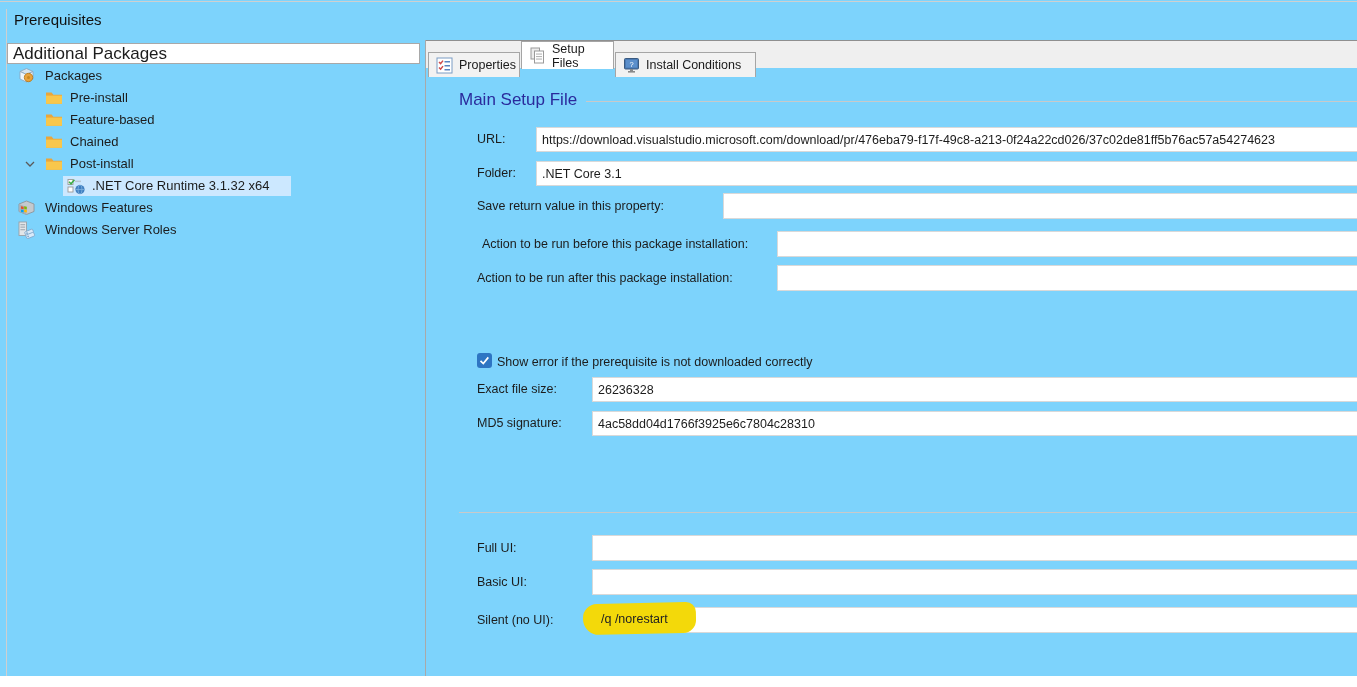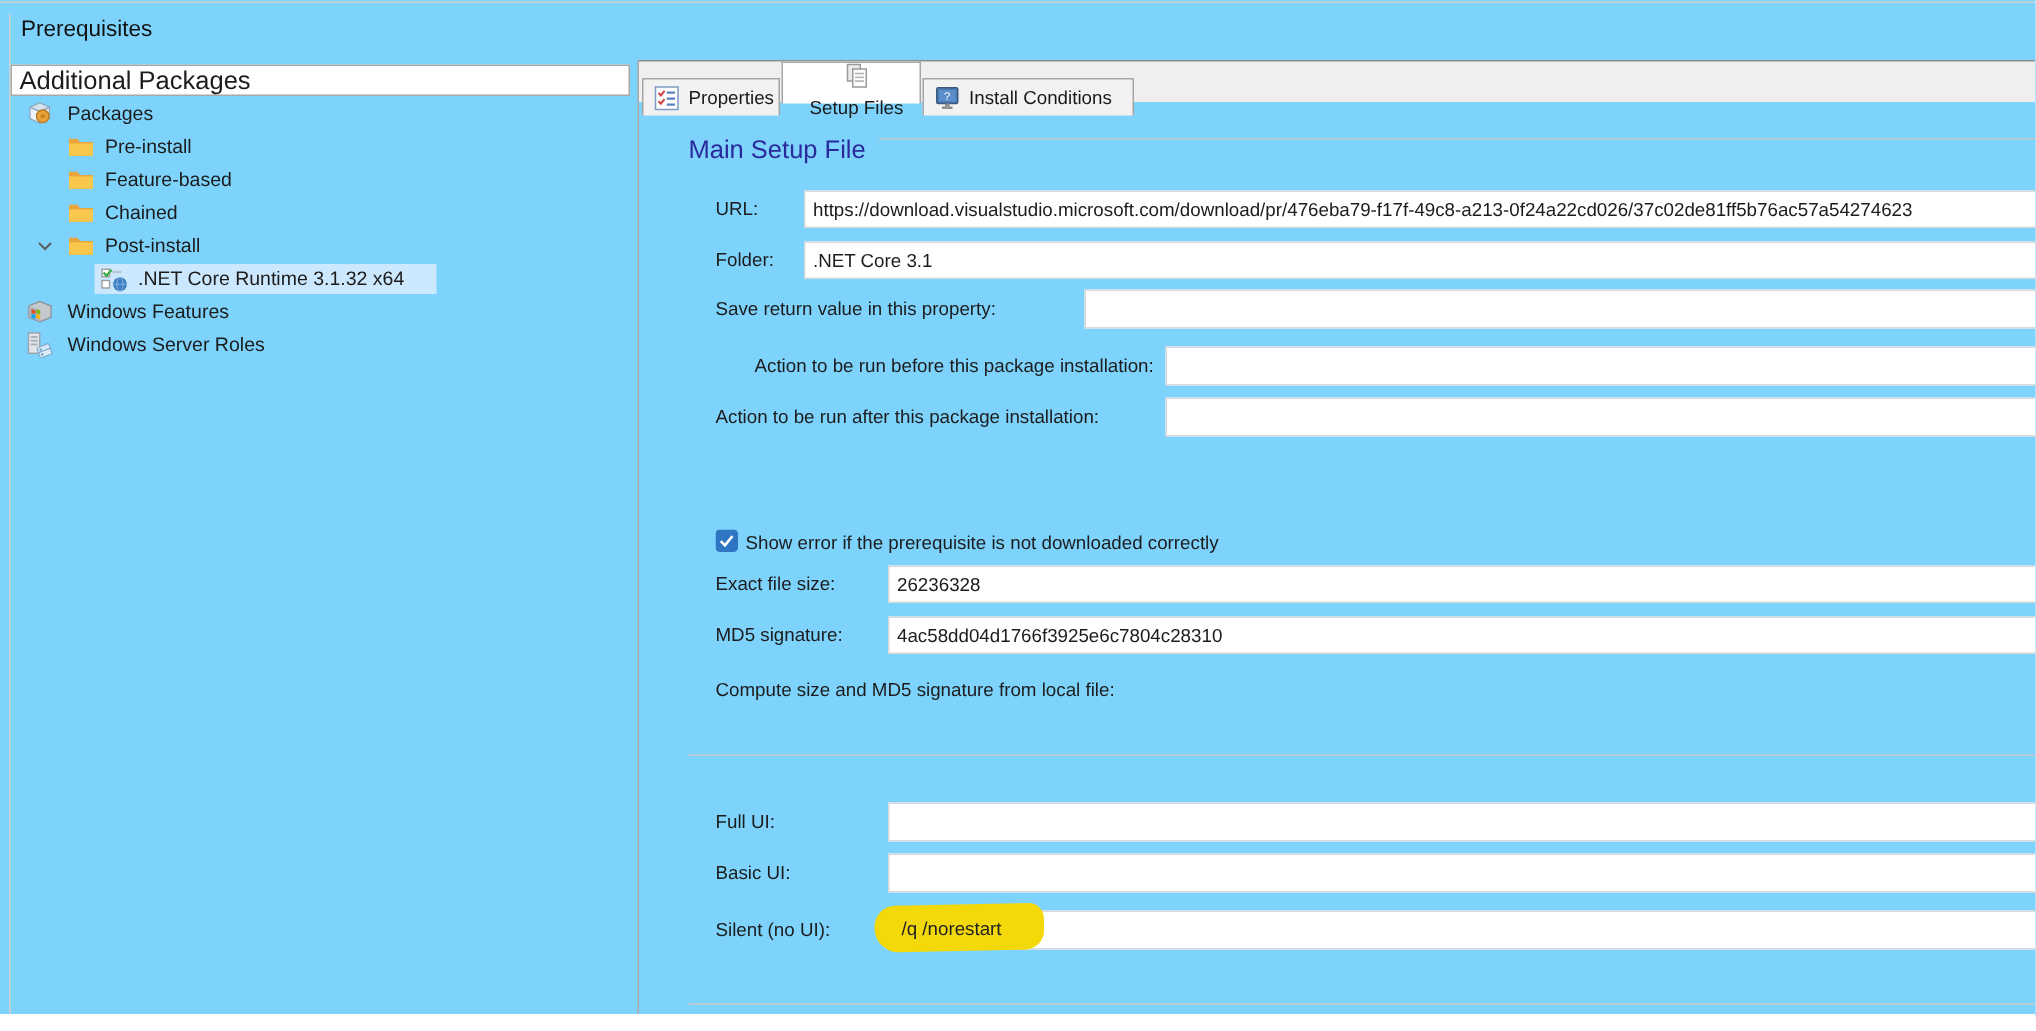--- a/index.html
+++ b/index.html
@@ -2,21 +2,21 @@
 <html><head>
 <meta charset="utf-8">
 <style>
   html,body{margin:0;padding:0;}
   body{font-family:"Liberation Sans","DejaVu Sans",sans-serif;background:#fff;}
   #app{position:relative;width:1357px;height:676px;overflow:hidden;background:#7dd3fc;}
   .label{position:absolute;font-size:12.5px;color:#1c1c1c;white-space:nowrap;line-height:15px;}
   .field{position:absolute;height:25px;border:1px solid #d9d9d9;background:#fff;font-size:12.5px;
          padding:0 5px;color:#1c1c1c;box-sizing:border-box;font-family:inherit;}
   input.field{outline:none;}
-  .heading-row{position:absolute;display:flex;gap:9px;right:0;height:22px;}
+  .heading-row{position:absolute;display:flex;align-items:center;gap:9px;right:0;height:22px;}
   .heading{color:#2a2a9c;font-size:17px;white-space:nowrap;line-height:22px;}
   .heading-line{flex:1;height:1px;background:#c9c9c9;margin-top:3px;}
   
   .page-title{position:absolute;left:14px;top:11px;font-size:15px;color:#111;}
   .sidebar-header{position:absolute;left:7px;top:43px;width:413px;height:21px;border:1px solid #a8a8a8;
                   box-sizing:border-box;font-size:17px;color:#1c1c1c;display:flex;align-items:center;padding-left:5px;background:#fff;}
   .trow{position:absolute;left:7px;width:417px;height:22px;font-size:13px;color:#1c1c1c;}
   .ticon{position:absolute;top:2px;width:20px;height:18px;display:flex;align-items:center;justify-content:center;}
   .tlabel{position:absolute;top:3px;white-space:nowrap;}
   .tsel{position:absolute;left:56px;top:1px;width:228px;height:20px;background:#cce8ff;}
@@ -24,21 +24,21 @@
   
   .vdivider{position:absolute;left:425px;top:40px;bottom:0;width:1px;background:#a9a9a9;}
   .topline{position:absolute;left:0;right:0;top:1px;height:1px;background:#cfcfcf;}
   .leftline{position:absolute;left:6px;top:9px;bottom:0;width:1px;background:#cfcfcf;}
   
   .tabstrip{position:absolute;left:426px;right:0;top:40px;height:28px;background:#efefef;
             border-top:1px solid #8f8f8f;box-sizing:border-box;}
   .tab{position:absolute;display:flex;align-items:center;gap:6px;padding-left:7px;box-sizing:border-box;
        font-size:12.5px;color:#1a1a1a;border:1px solid #a5a5a5;border-bottom:none;cursor:default;}
   .tab.inactive{top:11px;height:25px;background:#f2f2f2;}
-  .tab.active{top:0px;height:28px;background:#fff;z-index:2;flex-direction:column;}
+  .tab.active{top:0px;height:28px;background:#fff;z-index:2;}
   
   .checkbox{position:absolute;width:15px;height:15px;}
   
   .hl-blob{position:absolute;left:583px;top:603px;width:113px;height:31px;background:#f3d90a;
            border-radius:14px 10px 13px 16px;transform:rotate(-1.2deg);}
   .hl-text{position:absolute;left:601px;top:612px;font-size:12.5px;color:#222;white-space:nowrap;}
 </style>
 </head>
 <body>
 
@@ -212,42 +212,41 @@
 
   <div class="label" style="left:477px;top:132px">URL:</div>
   <input class="field" style="left: 536px; top: 127px; width: 900px;" value="https://download.visualstudio.microsoft.com/download/pr/476eba79-f17f-49c8-a213-0f24a22cd026/37c02de81ff5b76ac57a54274623">
 
   <div class="label" style="left:477px;top:166px">Folder:</div>
   <input class="field" style="left: 536px; top: 161px; width: 900px;" value=".NET Core 3.1">
 
   <div class="label" style="left:477px;top:199px">Save return value in this property:</div>
   <input class="field" style="left: 723px; top: 193px; width: 700px; height: 26px;" value="">
 
-  <div class="label" style="left:503px;top:237px">Action to be run before this package installation:</div>
+  <div class="label" style="left:482px;top:237px">Action to be run before this package installation:</div>
   <input class="field" style="left: 777px; top: 231px; width: 650px; height: 26px;" value="">
 
   <div class="label" style="left:477px;top:271px">Action to be run after this package installation:</div>
   <input class="field" style="left: 777px; top: 265px; width: 650px; height: 26px;" value="">
 
 
   <span class="checkbox" style="left:477px;top:353px">
     <svg width="15" height="15" viewBox="0 0 15 15">
       <rect width="15" height="15" rx="3" fill="#2e75c3"></rect>
       <path d="M3.5 7.8 l2.8 2.8 5-6.2" fill="none" stroke="#fff" stroke-width="1.7"></path>
     </svg>
   </span>
   <div class="label" style="left:497px;top:355px">Show error if the prerequisite is not downloaded correctly</div>
 
   <div class="label" style="left:477px;top:382px">Exact file size:</div>
   <input class="field" style="left: 592px; top: 377px; width: 850px;" value="26236328">
 
   <div class="label" style="left:477px;top:416px">MD5 signature:</div>
   <input class="field" style="left: 592px; top: 411px; width: 850px;" value="4ac58dd04d1766f3925e6c7804c28310">
 
-  <div class="label" style="left:477px;top:453px">Compute size and MD5 signature from local file:</div>
 
   <div class="heading-row" style="left:459px;top:500px">
     <span class="heading-line"></span>
   </div>
 
   <div class="label" style="left:477px;top:541px">Full UI:</div>
   <input class="field" style="left: 592px; top: 535px; width: 850px; height: 26px;" value="">
 
   <div class="label" style="left:477px;top:575px">Basic UI:</div>
   <input class="field" style="left: 592px; top: 569px; width: 850px; height: 26px;" value="">

